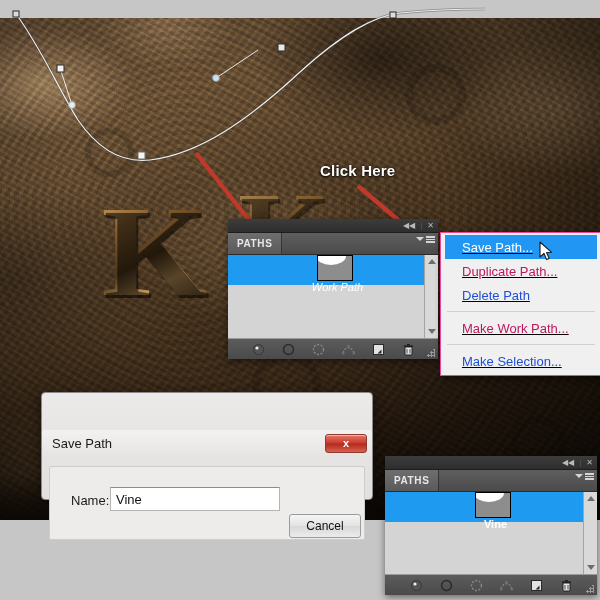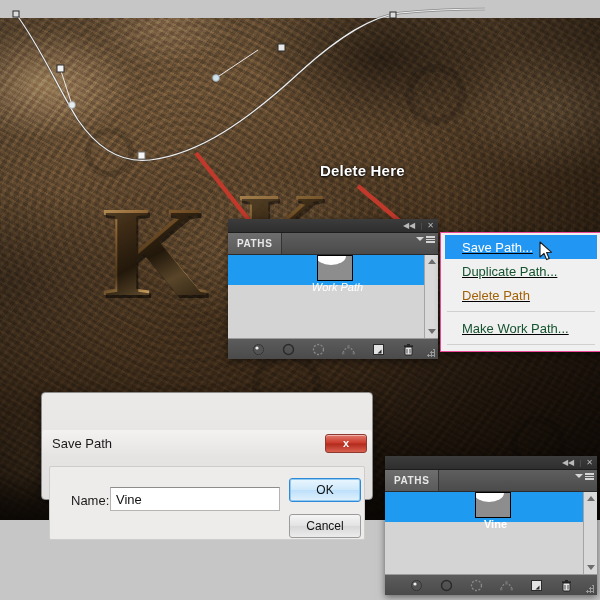--- a/index.html
+++ b/index.html
@@ -154,24 +154,24 @@
       radial-gradient(circle at 7.5px .5px,#9a9a9a 1px,transparent 1.2px);
   }
 
   
   .ctx-menu{
     position:absolute;background:#f0f0f0;border:1px solid #ec4899;
     box-shadow:2px 3px 7px rgba(0,0,0,.45);padding:2px 4px;text-decoration:underline;
   }
   .ctx-item{
     height:24px;display:flex;align-items:center;padding:0 12px 0 17px;
-    font-size:13px;color:#a16207;white-space:nowrap;
+    font-size:13px;color:#1d4ed8;white-space:nowrap;
   }
   .ctx-item.sel{background:#2196f3;color:#fff;}
-  .ctx-item.disabled{color:#14532d;}
+  .ctx-item.disabled{color:#be185d;}
   .ctx-sep{height:1px;background:#d0d0d0;margin:4px 2px;}
 
   
   .dlg{
     position:absolute;border:1px solid #8b8b8b;border-radius:4px;
     background:linear-gradient(to bottom,#eceae8,#e2e0de);
     box-shadow:0 4px 12px rgba(0,0,0,.55);
   }
   .dlg-title{
     height:26px;display:flex;align-items:center;justify-content:space-between;
@@ -257,21 +257,21 @@
 
   <svg class="arrows" viewBox="0 0 600 600">
     <defs>
       <marker id="ah" markerWidth="7" markerHeight="7" refX="2.2" refY="3.2" orient="auto">
         <path d="M0,0 L6.4,3.2 L0,6.4 z" fill="#c0392b"></path>
       </marker>
     </defs>
     <line x1="196" y1="153" x2="275" y2="253" stroke="#c0392b" stroke-width="4.4" marker-end="url(#ah)"></line>
     <line x1="358" y1="186" x2="423" y2="241" stroke="#c0392b" stroke-width="4.4" marker-end="url(#ah)"></line>
   </svg>
-  <div class="click-here">Delete Here</div>
+  <div class="click-here">Click Here</div>
 
   <div class="ps-panel" style="left:228px;top:219px;width:210px;">
     <div class="ps-titlebar">
       <span class="ps-tb-btn">◀◀</span>
       <span class="ps-tb-sep">|</span>
       <span class="ps-tb-btn">✕</span>
     </div>
     <div class="ps-tabrow">
       <div class="ps-tab">PATHS</div>
       <div class="ps-menu-btn">
@@ -328,35 +328,35 @@
     </div>
   </div>
 
   <div class="ctx-menu" style="left:440px;top:232px;width:152px;">
     <div class="ctx-item sel">Save Path...</div>
     <div class="ctx-item disabled">Duplicate Path...</div>
     <div class="ctx-item">Delete Path</div>
     <div class="ctx-sep"></div>
     <div class="ctx-item disabled">Make Work Path...</div>
     <div class="ctx-sep"></div>
+    <div class="ctx-item">Make Selection...</div>
   </div>
 
   <svg class="cursor" style="left:539px;top:241px;width:16px;height:22px;" viewBox="0 0 16 22">
     <path d="M1,1 L1,16 L5,12.4 L7.6,18.6 L10.2,17.5 L7.6,11.5 L12.6,11.3 z" fill="#ffffff" stroke="#1a1a1a" stroke-width="1.1" stroke-linejoin="round"></path>
   </svg>
 
   <div class="dlg" style="left:41px;top:392px;width:330px;height:106px;">
     <div class="dlg-title">
       <span>Save Path</span>
       <div class="dlg-close">x</div>
     </div>
     <div class="dlg-body">
       <div class="dlg-label">Name:</div>
       <div class="dlg-input" placeholder="Path name">Vine</div>
-      <div class="dlg-btn default" style="left:239px;top:11px;">OK</div>
       <div class="dlg-btn" style="left:239px;top:47px;">Cancel</div>
     </div>
   </div>
 
   <div class="ps-panel" style="left:385px;top:456px;width:212px;">
     <div class="ps-titlebar">
       <span class="ps-tb-btn">◀◀</span>
       <span class="ps-tb-sep">|</span>
       <span class="ps-tb-btn">✕</span>
     </div>

